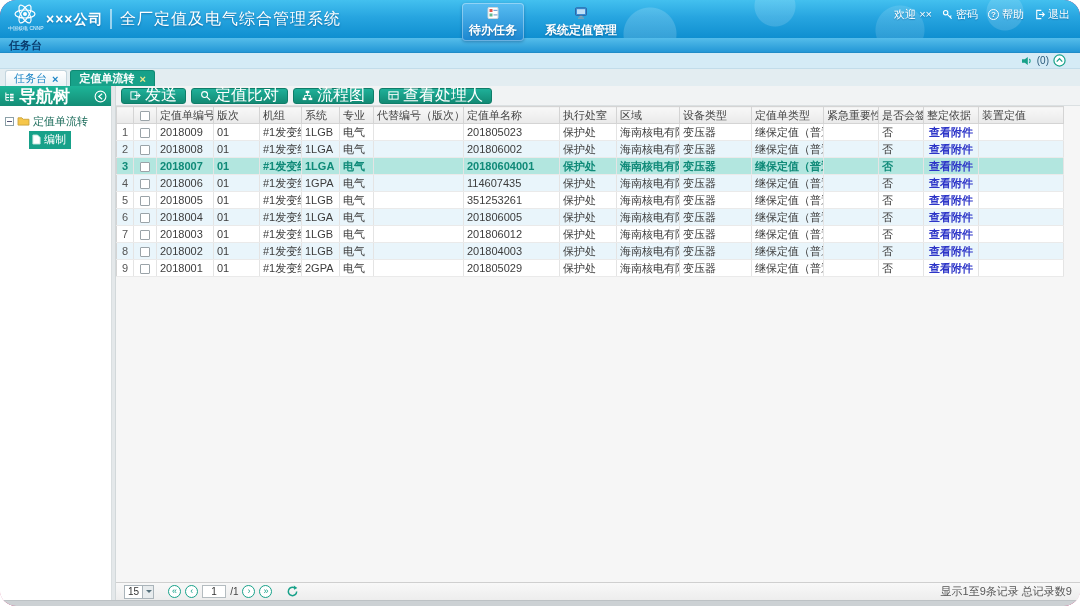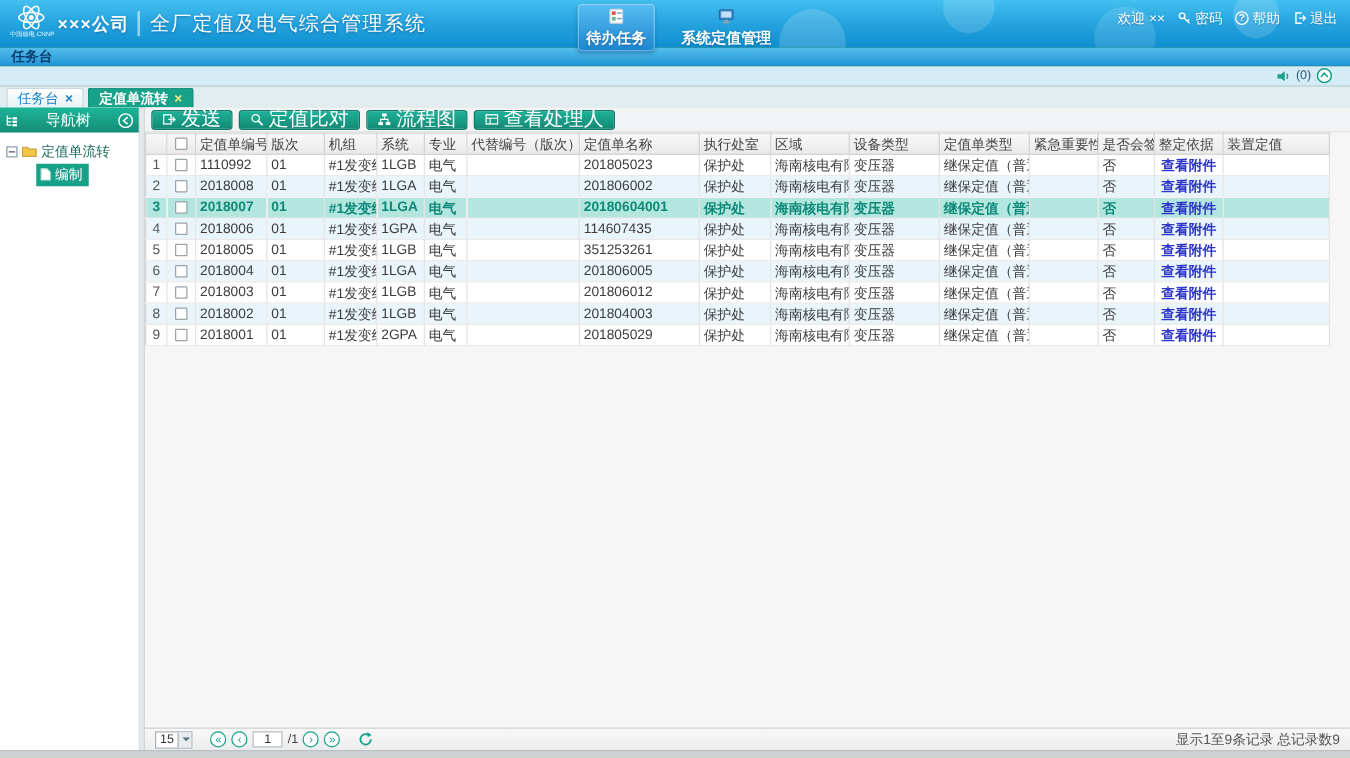--- a/index.html
+++ b/index.html
@@ -1,18 +1,18 @@
 <!DOCTYPE html>
 <html><head>
 <meta charset="utf-8">
 <style>
   * { box-sizing: border-box; margin: 0; padding: 0; }
   html,body { width:1080px; height:606px; }
   body { font-family: "Liberation Sans", "DejaVu Sans", sans-serif; }
-  .app { position:relative; width:1080px; height:606px; overflow:hidden; background:#15803d; }
+  .app { position:relative; width:1080px; height:606px; overflow:hidden; background:#be185d;border-radius:16px; }
 
   
   .app-header {
     position:relative; height:38px;
     background:
       radial-gradient(circle at 650px 34px, rgba(255,255,255,.16) 0 26px, transparent 27px),
       radial-gradient(circle at 775px 6px,  rgba(255,255,255,.14) 0 20px, transparent 21px),
       radial-gradient(circle at 900px 30px, rgba(255,255,255,.12) 0 24px, transparent 25px),
       radial-gradient(circle at 1005px 12px,rgba(255,255,255,.14) 0 18px, transparent 19px),
       linear-gradient(180deg,#43c0ef 0%, #27a5e0 45%, #0f8fd0 100%);
@@ -49,21 +49,21 @@
   .tab.inactive .tab-close { color:#1b84c5; }
   .tab.active { background:#17a189; border:1px solid #0f8a74; border-bottom:none; color:#fff; font-weight:bold; }
   .tab.active .tab-close { color:#efe88a; }
   .tab-close { font-size:11px; font-weight:bold; line-height:10px; }
 
   
   .content { display:flex; height:514px; background:#fff; }
 
   .sidebar { width:112px; background:#fff; border-right:1px solid #d9dee0; display:flex; flex-direction:column; }
   .sidebar-header { height:20px; background:linear-gradient(180deg,#1db598,#148d76); display:flex; align-items:center; padding:0 4px; gap:4px; }
-  .sidebar-title { flex:1; font-size:12px; font-weight:normal; color:#fff;text-align:center; }
+  .sidebar-title { flex:1; font-size:17px; font-weight:bold; color:#fff; }
   .tree { padding:7px 5px; font-size:11px; }
   .tree-root { display:flex; align-items:center; gap:3px; height:16px; cursor:pointer; }
   .expand-box { width:9px; height:9px; border:1px solid #8ca0a8; background:#fff; position:relative; flex:none; }
   .expand-box::after { content:""; position:absolute; left:1px; right:1px; top:3px; height:1px; background:#557; }
   .tree-root-label { color:#1b6b5a; white-space:nowrap; }
   .tree-child { margin:2px 0 0 24px; }
   .tree-chip { display:inline-flex; align-items:center; gap:3px; background:#17a189; color:#fff; padding:1px 5px 2px 3px; font-size:11px; cursor:pointer; }
 
   .splitter { width:4px; background:#e4e8ea; border-right:1px solid #d2d8da; cursor:col-resize; }
 
@@ -339,21 +339,21 @@
                 <th>紧急重要性</th>
                 <th>是否会签</th>
                 <th>整定依据</th>
                 <th>装置定值</th>
               </tr>
           </thead>
           <tbody id="grid-body">
               <tr class="grid-row">
                 <td class="c-num">1</td>
                 <td class="c-chk"><span class="checkbox"></span></td>
-                <td>1110992</td>
+                <td>2018009</td>
                 <td>01</td>
                 <td>#1发变组</td>
                 <td>1LGB</td>
                 <td>电气</td>
                 <td></td>
                 <td>201805023</td>
                 <td>保护处</td>
                 <td>海南核电有限公司</td>
                 <td>变压器</td>
                 <td>继保定值（普通）</td>

